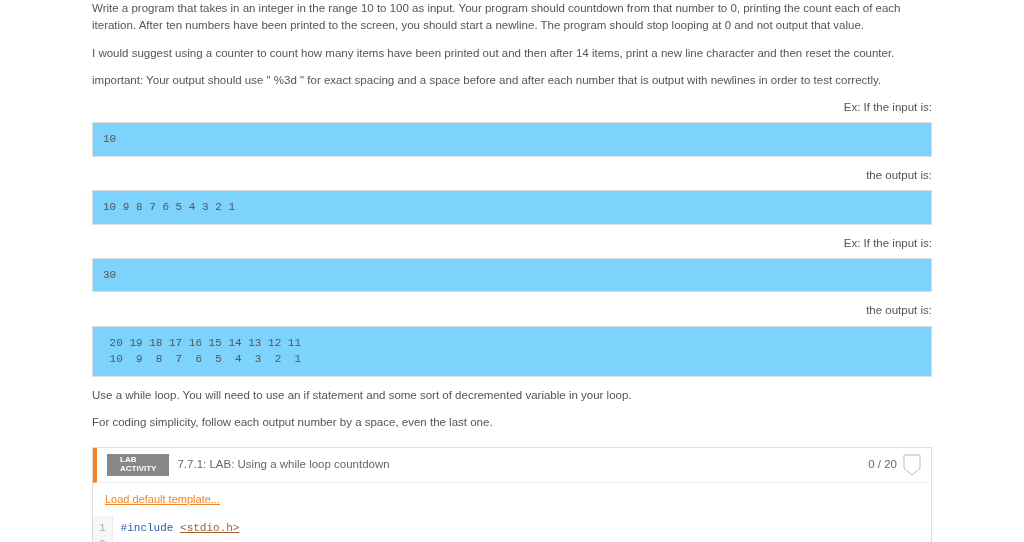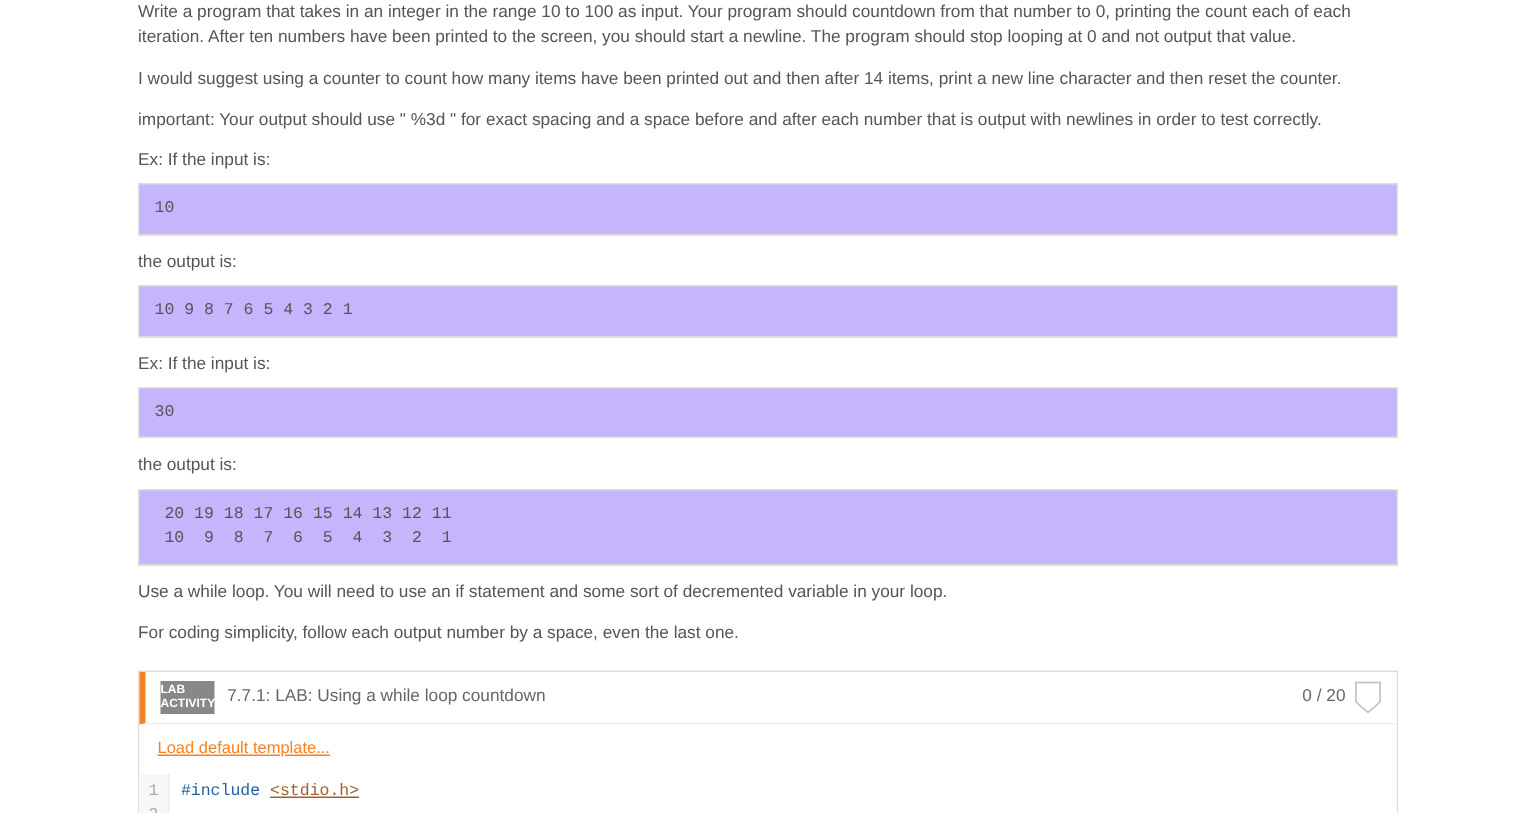--- a/index.html
+++ b/index.html
@@ -21,52 +21,53 @@
       max-width: 840px;
       margin: 0 auto;
       padding: 0 0 10px 0;
     }
     .para {
       margin-bottom: 10px;
       color: #555;
       font-size: 11.5px;
     }
     .code-box {
-      background: #c4b5fd;
+      background: #7dd3fc;
       border: 1px solid #ddd;
       padding: 8px 10px;
       font-family: "Courier New", monospace;
       font-size: 11px;
       color: #555;
       margin-bottom: 10px;
       white-space: pre;
     }
     .label-text {
       margin-bottom: 6px;
       color: #555;
       font-size: 11.5px;
+      text-align: right;
     }
     .lab-section {
       border: 1px solid #ddd;
       margin-top: 16px;
     }
     .lab-header {
       display: flex;
       align-items: center;
       border-left: 4px solid #f58220;
       padding: 6px 10px;
       background: #fff;
       border-bottom: 1px solid #eee;
     }
     .lab-badge {
       background: #888;
       color: #fff;
       font-size: 8px;
       font-weight: bold;
-      padding: 2px 0;
+      padding: 2px 13px;
       line-height: 1.1;
       margin-right: 8px;
       text-align: left;
     }
     .lab-title {
       flex: 1;
       font-size: 11.5px;
       color: #666;
     }
     .lab-score {

